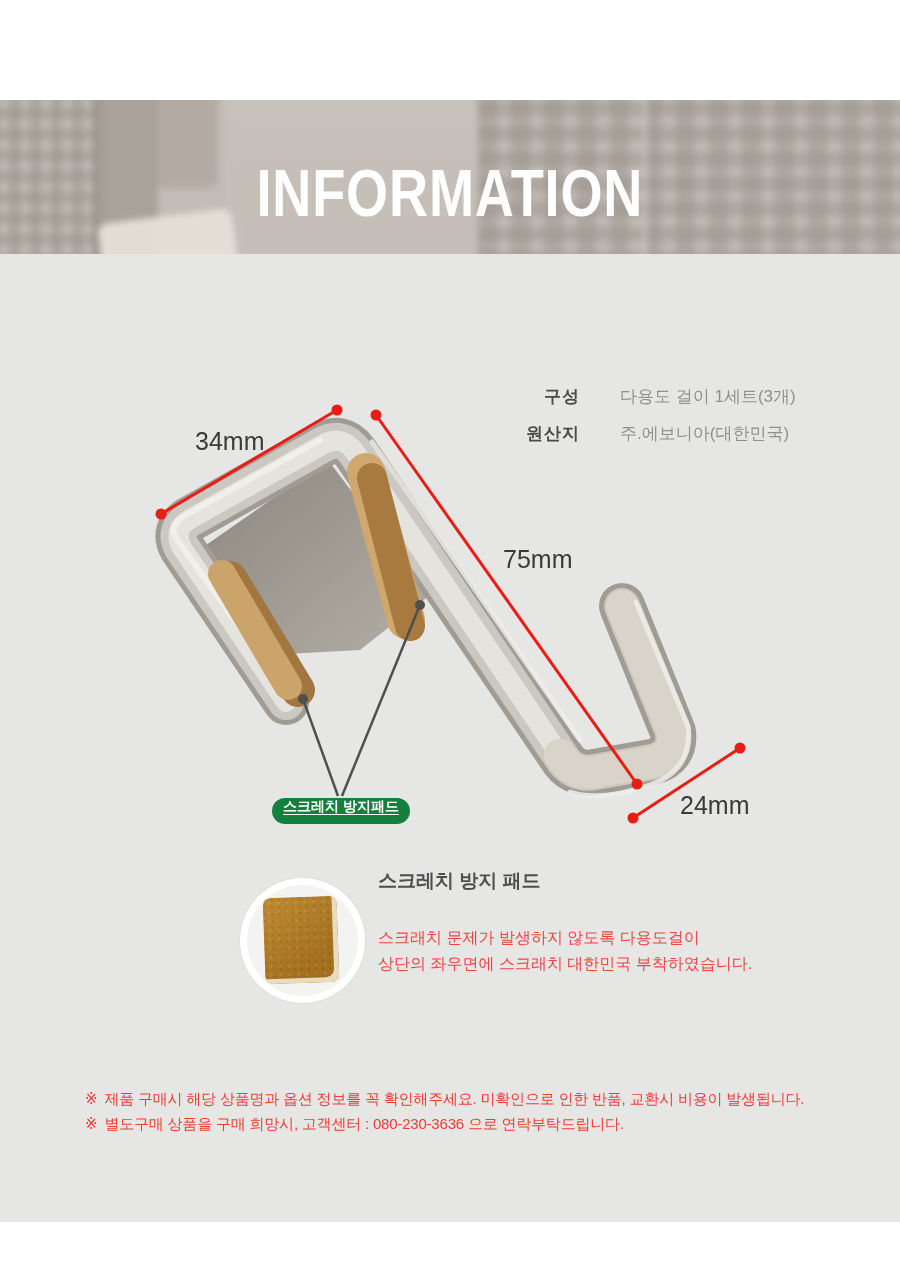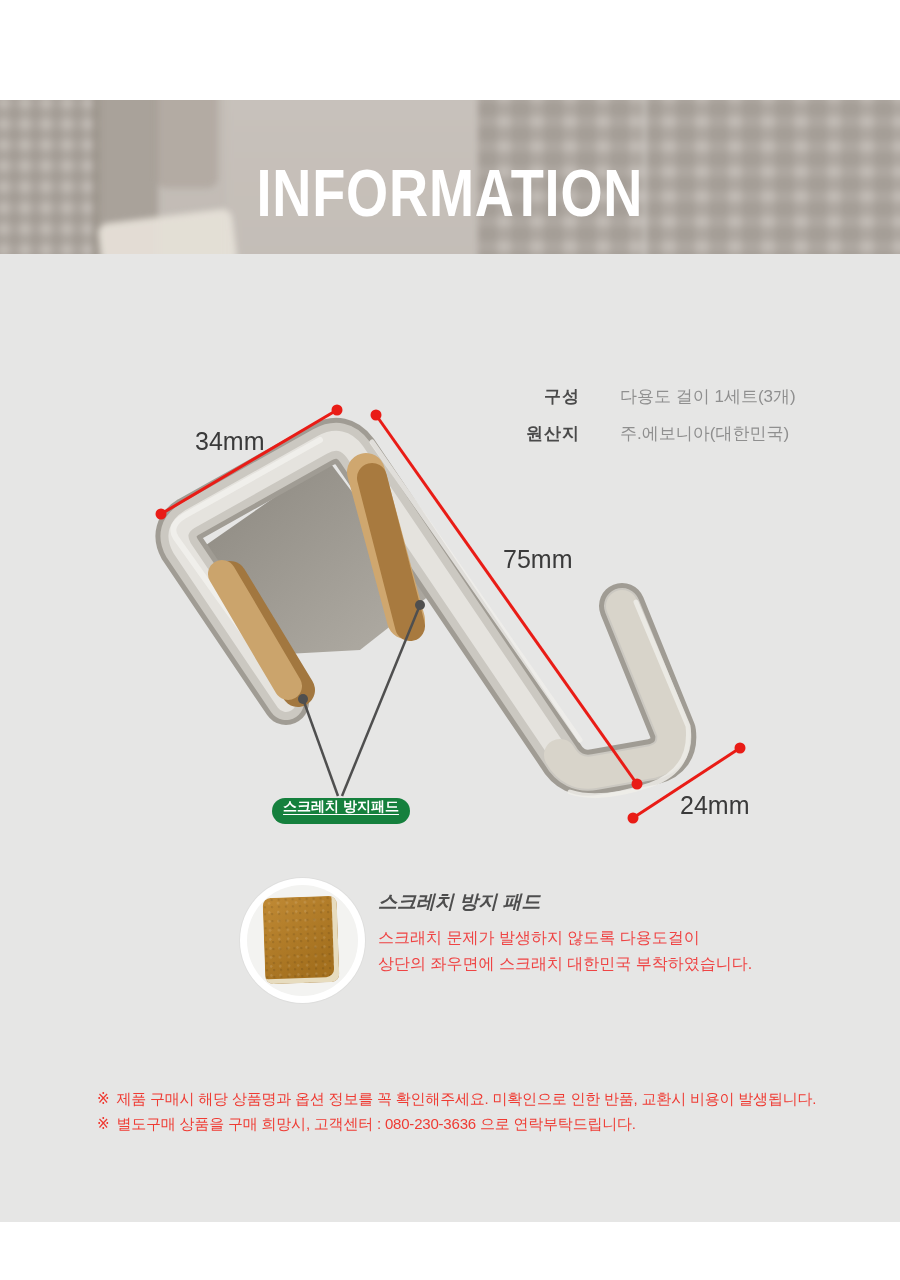--- a/index.html
+++ b/index.html
@@ -52,25 +52,25 @@
   .pad-circle{position:absolute;left:240px;top:878px;width:125px;height:125px;border-radius:50%;background:#ffffff;box-shadow:0 0 0 1px rgba(0,0,0,0.03);}
   .pad-circle-inner{position:absolute;left:7px;top:7px;width:111px;height:111px;border-radius:50%;background:#f3f3f1;overflow:hidden;}
   .felt-pad{position:absolute;left:17px;top:12px;width:74px;height:86px;border-radius:8px;transform:rotate(-2deg);
     background-color:#b5822e;
     background-image:
       radial-gradient(circle at 30% 30%, rgba(0,0,0,.10) 1px, rgba(0,0,0,0) 1.6px),
       radial-gradient(circle at 70% 60%, rgba(255,255,255,.12) 1px, rgba(255,255,255,0) 1.6px),
       linear-gradient(145deg,#c08a35,#a4701e 75%);
     background-size:7px 7px,9px 9px,100% 100%;
     box-shadow:inset -5px -5px 0 #e7dcbf;}
-  .pad-heading{position:absolute;left:378px;top:889px;font-size:19px;font-weight:bold;color:#4e4e4e;font-style:italic;}
+  .pad-heading{position:absolute;left:378px;top:868px;font-size:19px;font-weight:bold;color:#4e4e4e;}
   .pad-desc{position:absolute;left:378px;top:925px;font-size:16px;line-height:26px;color:#ef4444;}
 
   
-  .notices{position:absolute;left:97px;top:1086px;font-size:15px;line-height:25px;color:#ef3b33;letter-spacing:-0.2px;}
+  .notices{position:absolute;left:85px;top:1086px;font-size:15px;line-height:25px;color:#ef3b33;letter-spacing:-0.2px;}
   .notice-line{white-space:nowrap;}
   .notice-marker{margin-right:7px;}
 </style>
 </head>
 <body>
 
 <div class="page">
 
   <div class="band">
     <div class="band-blur">

